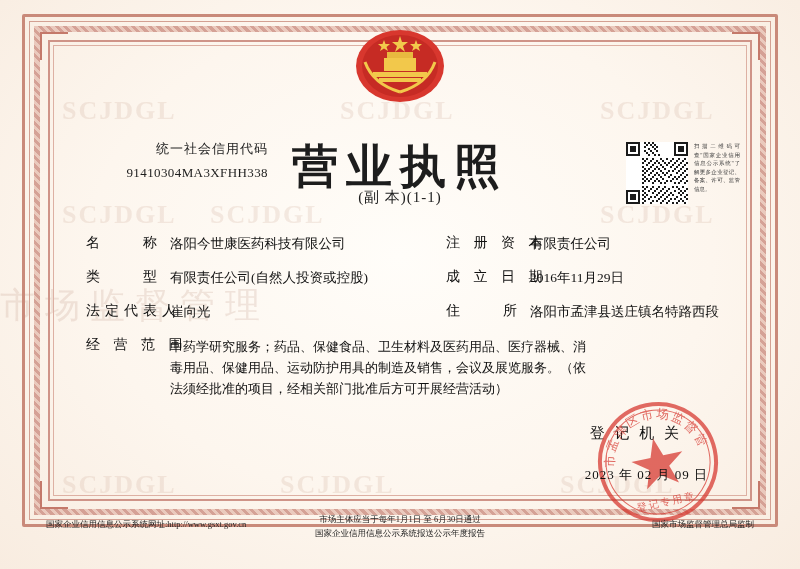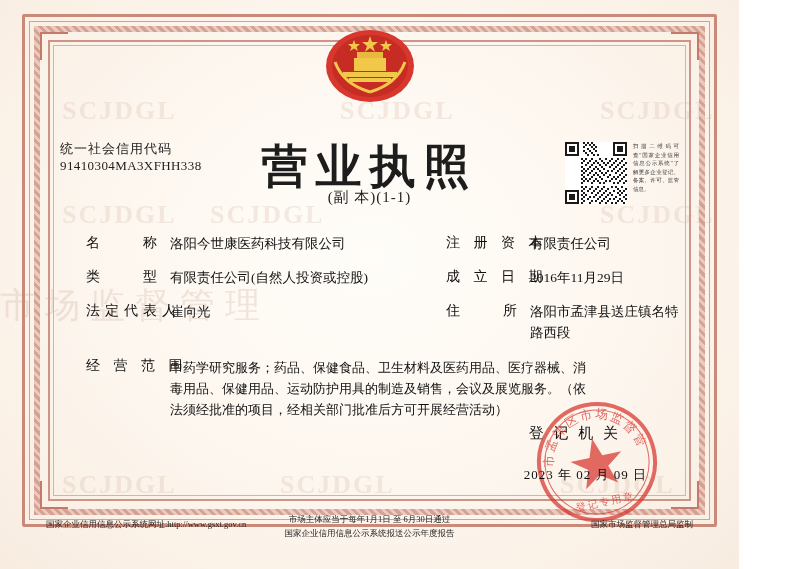--- a/index.html
+++ b/index.html
@@ -8,21 +8,21 @@
   }
   body {
     width: 800px;
     height: 569px;
     background: #ffffff;
     font-family: "Liberation Sans", sans-serif;
     overflow: hidden;
   }
   .license {
     position: relative;
-    width: 739px;
+    width: 800px;
     height: 569px;
     background:
       radial-gradient(ellipse at 50% 45%, #fffdf9 0%, #fdf6ee 55%, #f8ece0 100%);
     box-sizing: border-box;
   }
   
   .frame-outer {
     position: absolute;
     left: 22px; top: 14px; right: 22px; bottom: 42px;
     border: 3px solid #c98a7a;
@@ -116,32 +116,33 @@
     top: 188px;
     text-align: center;
     font-family: Liberation Serif, serif;
     font-size: 15px;
     color: #1d1d1d;
     letter-spacing: 1px;
   }
   
   .code-block {
     position: absolute;
-    left: 60px;
+    left: 78px;
     top: 140px;
     width: 190px;
-    text-align: left;
+    text-align: right;
   }
   .code-label {
     font-family: "Liberation Serif", serif;
     font-size: 13px;
     letter-spacing: 1px;
     color: #1d1d1d;
   }
   .code-value {
+    margin-top: 7px;
     font-family: "Liberation Serif", serif;
     font-size: 13px;
     letter-spacing: 0.4px;
     color: #1d1d1d;
   }
   
   .qr {
     position: absolute;
     right: 112px;
     top: 142px;

